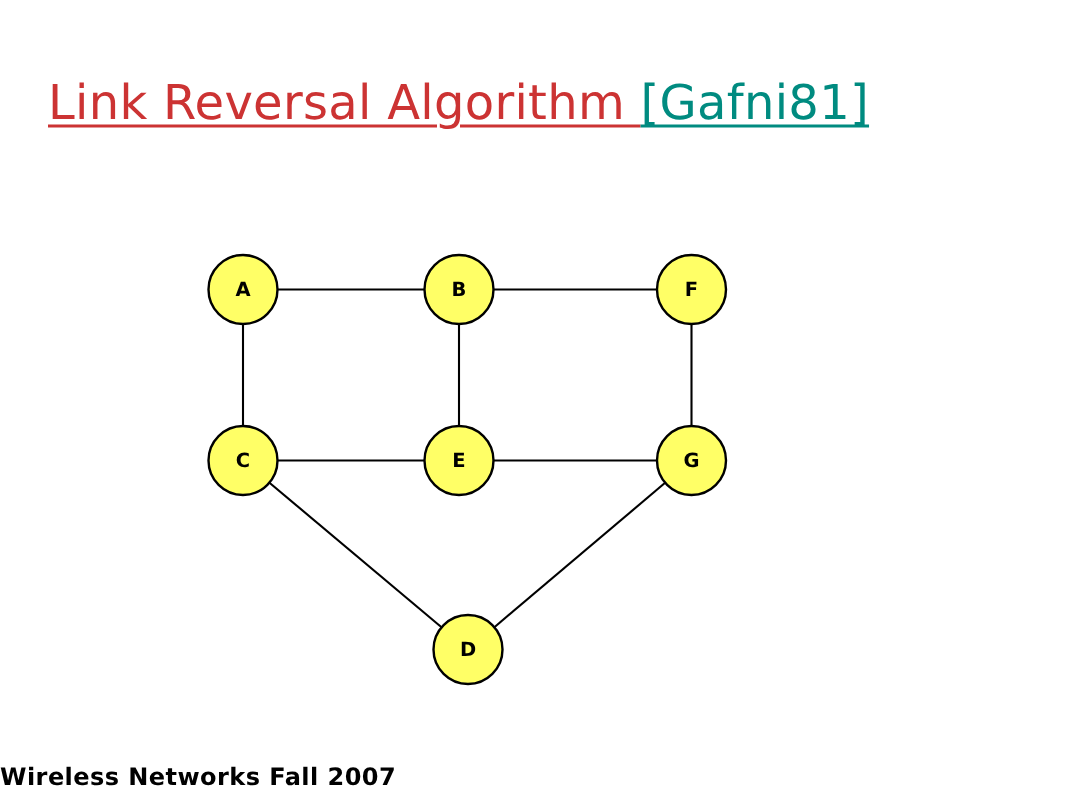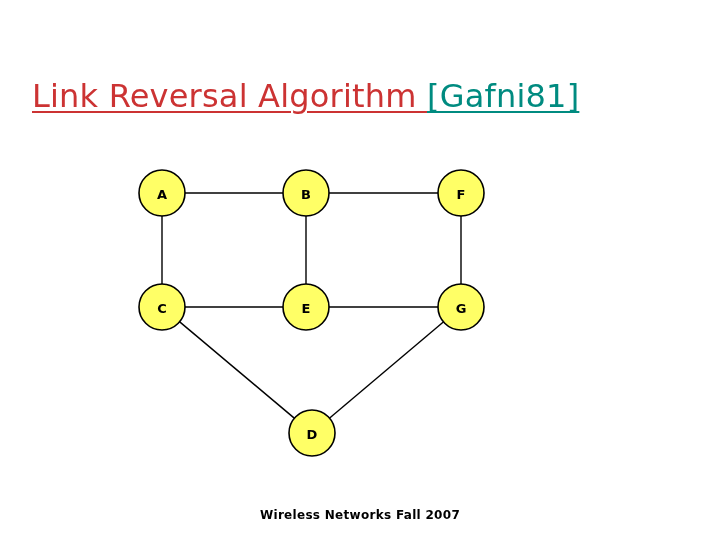--- a/index.html
+++ b/index.html
@@ -22,21 +22,20 @@
     position: absolute;
     left: 32px;
     top: 48px;
     width: 656px;
     height: 44px;
     white-space: nowrap;
     font-size: 32px;
     font-weight: 400;
     line-height: 40px;
     letter-spacing: 0.2px;
-    margin-top: 28px;
   }
   #slide-title .title-main {
     color: #cc3333;
     text-decoration: underline;
     text-decoration-thickness: 2px;
     text-underline-offset: 4px;
   }
   #slide-title .title-ref {
     color: #008b80;
     text-decoration: underline;
@@ -75,23 +74,23 @@
     text-anchor: middle;
     dominant-baseline: central;
   }
 
   
   #slide-footer {
     position: absolute;
     left: 0;
     top: 508px;
     width: 720px;
-    text-align: center;
+    text-align: left;
     color: #000000;
-    font-size: 12px;
+    font-size: 16px;
     font-weight: bold;
     letter-spacing: 0.3px;
   }
 </style>
 </head>
 <body>
 
 <div id="slide-title">
   <span class="title-main">Link Reversal Algorithm </span><span class="title-ref">[Gafni81]</span>
 </div>

